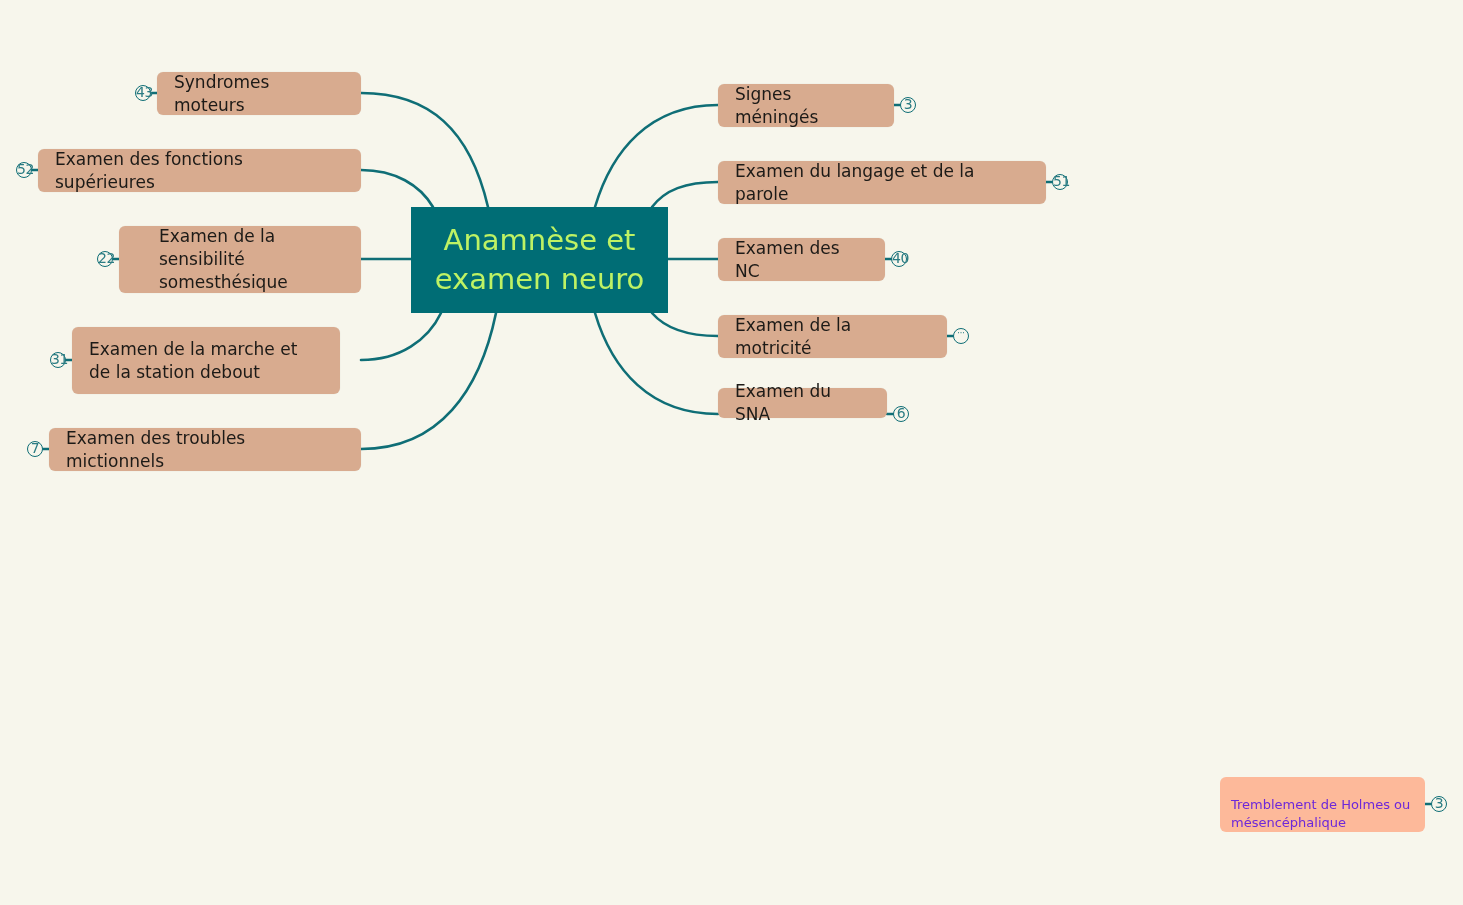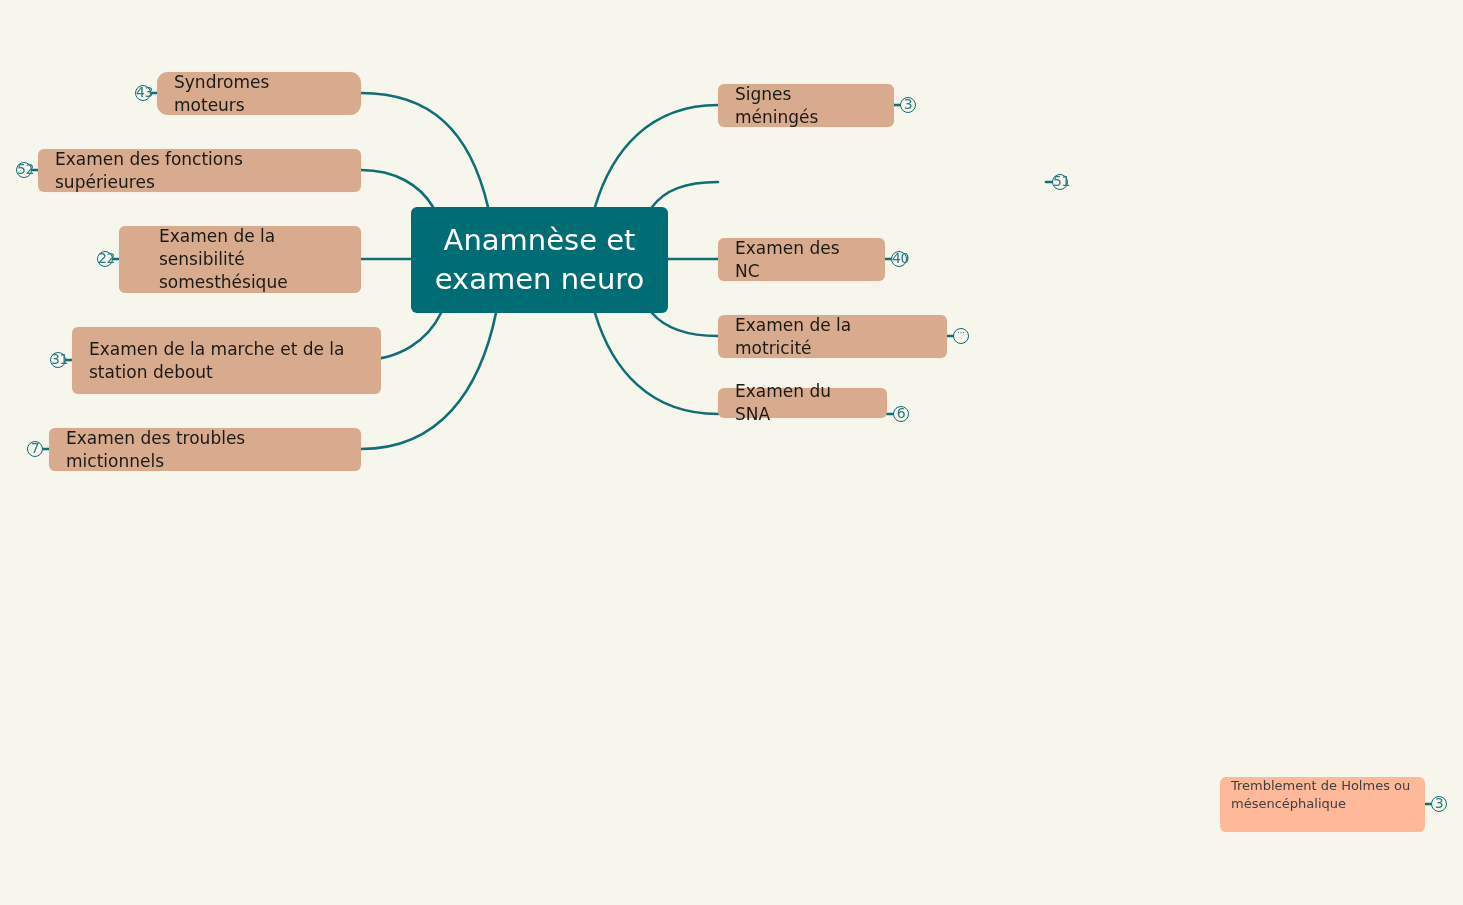--- a/index.html
+++ b/index.html
@@ -35,43 +35,43 @@
       padding: 0 17px;
       cursor: pointer;
       box-shadow: 0 0 0 0.5px rgba(0,0,0,0.03);
     }
     .central {
       position: absolute;
       box-sizing: border-box;
       left: 411px; top: 207px;
       width: 257px; height: 106px;
       background: #006d75;
-      border-radius: 6px;
-      color: #ffffff;
+      border-radius: 0;
+      color: #bef264;
       font-size: 29px;
       line-height: 39px;
       text-align: center;
       display: flex;
       align-items: center;
       justify-content: center;
       padding: 0 18px;
       cursor: pointer;
     }
     .floating {
       position: absolute;
       box-sizing: border-box;
       left: 1220px; top: 777px;
       width: 205px; height: 55px;
       background: #fdb99a;
       border-radius: 6px;
-      color: #404040;
+      color: #6d28d9;
       font-size: 13px;
       line-height: 18px;
       display: flex;
-      align-items: flex-start;
+      align-items: flex-end;
       padding: 0 11px;
       cursor: pointer;
     }
     .badge {
       position: absolute;
       box-sizing: border-box;
       width: 16px; height: 16px;
       border: 1.3px solid #0f6e76;
       border-radius: 50%;
       background: #f7f6ec;
@@ -119,50 +119,53 @@
       <path d="M947,336 L953,336"></path>
       <path d="M887,414 L893,414"></path>
       <path d="M1425,804 L1431,804"></path>
     </g>
   </svg>
 
   <div class="central">
     <span>Anamnèse et examen neuro</span>
   </div>
 
-  <div class="node" style="left:157px; top:72px; width:204px; height:43px;border-radius:11px;">
+  <div class="node" style="left:157px; top:72px; width:204px; height:43px;">
     <span>Syndromes moteurs</span>
   </div>
   <div class="badge" style="left:135px; top:85px;">43</div>
 
   <div class="node" style="left:38px; top:149px; width:323px; height:43px;">
     <span>Examen des fonctions supérieures</span>
   </div>
   <div class="badge" style="left:16px; top:162px;">52</div>
 
   <div class="node" style="left:119px; top:226px; width:242px; height:67px;padding-left:40px;">
     <span>Examen de la sensibilité somesthésique</span>
   </div>
   <div class="badge" style="left:97px; top:251px;">22</div>
 
-  <div class="node" style="left:72px; top:327px; width:309px; height:67px;">
+  <div class="node" style="left:72px; top:327px; width:268px; height:67px;">
     <span>Examen de la marche et de la station debout</span>
   </div>
   <div class="badge" style="left:50px; top:352px;">31</div>
 
   <div class="node" style="left:49px; top:428px; width:312px; height:43px;">
     <span>Examen des troubles mictionnels</span>
   </div>
   <div class="badge" style="left:27px; top:441px;">7</div>
 
   <div class="node" style="left:718px; top:84px; width:176px; height:43px;">
     <span>Signes méningés</span>
   </div>
   <div class="badge" style="left:900px; top:97px;">3</div>
 
+  <div class="node" style="left:718px; top:161px; width:328px; height:43px;">
+    <span>Examen du langage et de la parole</span>
+  </div>
   <div class="badge" style="left:1052px; top:174px;">51</div>
 
   <div class="node" style="left:718px; top:238px; width:167px; height:43px;">
     <span>Examen des NC</span>
   </div>
   <div class="badge" style="left:891px; top:251px;">40</div>
 
   <div class="node" style="left:718px; top:315px; width:229px; height:43px;">
     <span>Examen de la motricité</span>
   </div>

